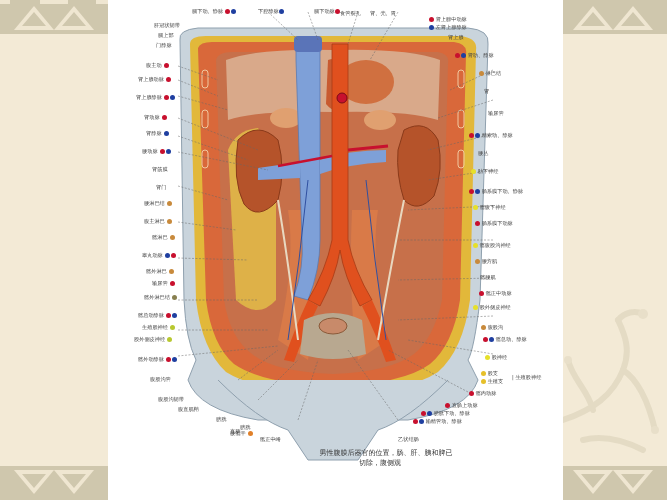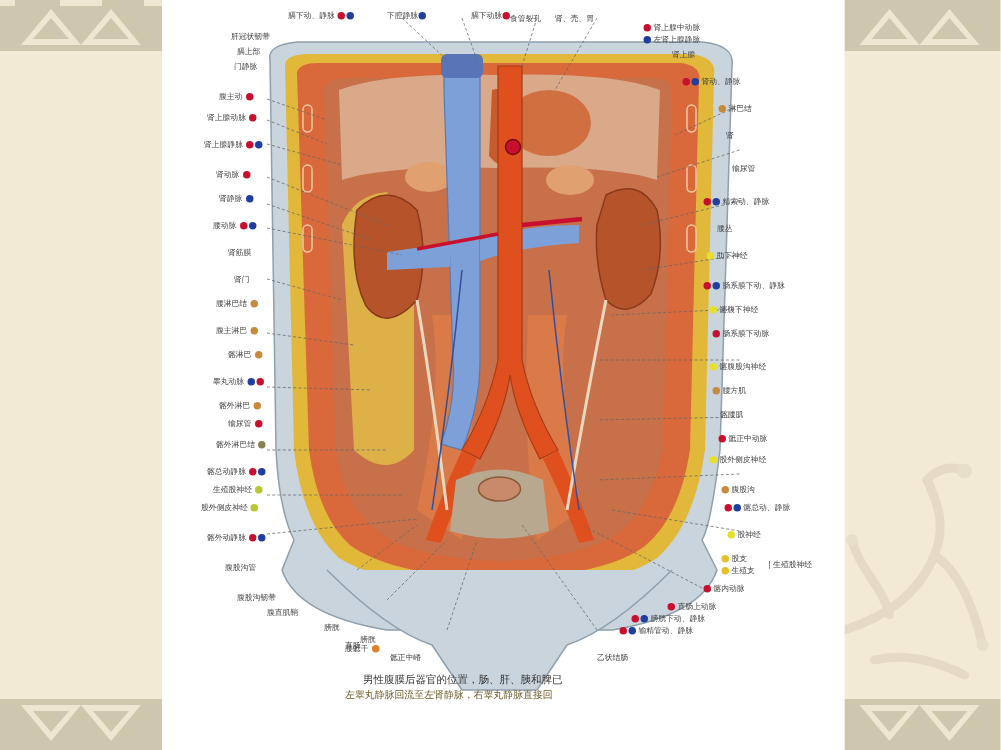--- a/index.html
+++ b/index.html
@@ -6,21 +6,21 @@
   body{width:667px;height:500px;overflow:hidden;background:#f4ecd8;position:relative;font-family:"DejaVu Sans",sans-serif;}
   .side{position:absolute;top:0;height:500px;background:#f3ead6;}
   .side.left{left:0;width:108px;}
   .side.right{left:563px;width:104px;}
   .fret{position:absolute;height:34px;background:#cfc7ad;overflow:hidden;}
   .fret svg{display:block;}
   .slide{position:absolute;left:108px;top:0;width:455px;height:500px;background:#ffffff;}
   .art{position:absolute;left:0;top:0;}
   .lbl{position:absolute;font-size:5.2px;color:#444;white-space:nowrap;line-height:7px;}
   .dot{display:inline-block;width:5px;height:5px;border-radius:50%;vertical-align:middle;margin:0 0.5px;}
-  .caption{position:absolute;left:122px;top:448px;width:300px;font-family:"DejaVu Serif",serif;line-height:10px;}
+  .caption{position:absolute;left:122px;top:448px;width:300px;font-family:"DejaVu Serif",serif;line-height:10px;text-align:center;}
   .caption .l1{font-size:7px;color:#333;padding-left:12px;}
   .caption .l2{font-size:7px;color:#333;}
   .caption .l3,.caption .l4{font-size:6.6px;color:#6b5b2a;}
   .branch{position:absolute;left:563px;top:300px;width:104px;height:170px;}
 </style>
 </head>
 <body>
 
 <div class="side left">
   <div class="fret" style="left:0;top:0;width:108px;">
@@ -255,15 +255,15 @@
   <div class="lbl" style="left:304px;top:418px;"><span class="dot" style="background:#c8102e"></span><span class="dot" style="background:#1f3fa0"></span> <span>输精管动、静脉</span></div>
 
   <div class="lbl" style="left:132px;top:424px;"><span>膀胱</span></div>
   <div class="lbl" style="left:122px;top:428px;"><span>直肠</span></div>
   <div class="lbl" style="left:122px;top:430px;"><span>腰骶干</span> <span class="dot" style="background:#e0802a"></span></div>
   <div class="lbl" style="left:152px;top:436px;"><span>骶正中嵴</span></div>
   <div class="lbl" style="left:290px;top:436px;"><span>乙状结肠</span></div>
 
   <div class="caption">
     <div class="l1">男性腹膜后器官的位置，肠、肝、胰和脾已</div>
-    <div class="l3">左睾丸静脉回流至左肾静脉，右睾丸静脉直接回</div>
+    <div class="l2">切除，腹侧观</div>
   </div>
 </div>
 
 </body></html>

